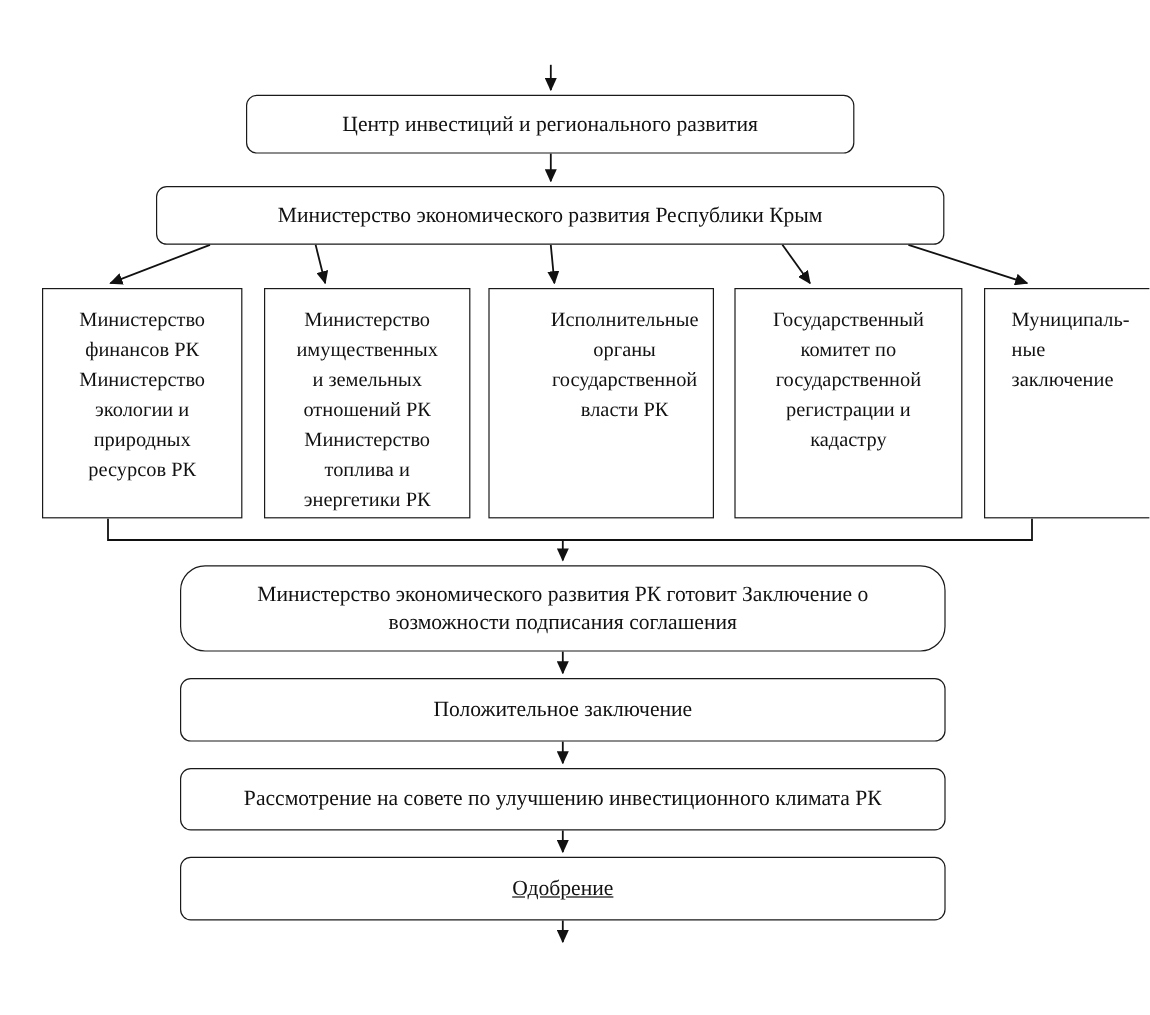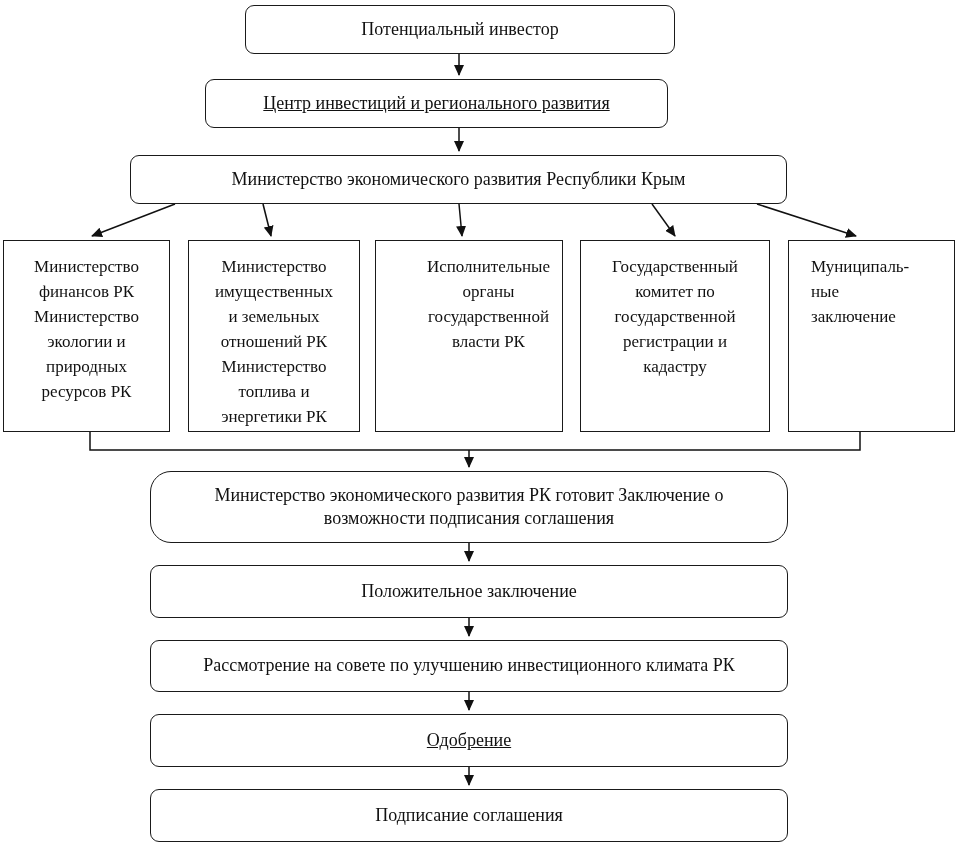--- a/index.html
+++ b/index.html
@@ -33,24 +33,25 @@
     line-height: 1.3;
     font-size: 18px;
     padding: 2px 12px;
   }
   .rounded { border-radius: 9px; }
   .rect {
     align-items: flex-start;
     font-size: 17px;
     line-height: 25px;
     padding: 13px 5px 4px 5px;
+    margin-left: 32px;
   }
   
   .n-investor   { left: 245px; top: 5px;   width: 430px; height: 49px; }
-  .n-center     { left: 205px; top: 79px;  width: 463px; height: 49px; text-decoration: underline; }
+  .n-center     { left: 205px; top: 79px;  width: 507px; height: 49px; }
   .n-minecon    { left: 130px; top: 155px; width: 657px; height: 49px; }
   .n-finance    { left: 3px;   top: 240px; width: 167px; height: 192px; }
   .n-property   { left: 188px; top: 240px; width: 172px; height: 192px; }
   .n-executive  { left: 375px; top: 240px; width: 188px; height: 192px; padding-left: 44px; }
   .n-committee  { left: 580px; top: 240px; width: 190px; height: 192px; text-align: center; }
   .n-municipal  { left: 788px; top: 240px; width: 167px; height: 192px;
                   text-align: left; justify-content: flex-start; padding-left: 22px; }
   .n-conclusion { left: 150px; top: 471px; width: 638px; height: 72px; border-radius: 21px; }
   .n-positive   { left: 150px; top: 565px; width: 638px; height: 53px; }
   .n-council    { left: 150px; top: 640px; width: 638px; height: 52px; }
@@ -78,21 +79,20 @@
       <line x1="757" y1="204" x2="856" y2="236" marker-end="url(#arw)"></line>
       <polyline points="90,432 90,450 860,450 860,432"></polyline>
       <line x1="469" y1="450" x2="469" y2="467" marker-end="url(#arw)"></line>
       <line x1="469" y1="543" x2="469" y2="561" marker-end="url(#arw)"></line>
       <line x1="469" y1="618" x2="469" y2="636" marker-end="url(#arw)"></line>
       <line x1="469" y1="692" x2="469" y2="710" marker-end="url(#arw)"></line>
       <line x1="469" y1="767" x2="469" y2="785" marker-end="url(#arw)"></line>
     </g>
   </svg>
 
-  <div class="node rounded n-investor">Потенциальный инвестор</div>
   <div class="node rounded n-center">Центр инвестиций и регионального развития</div>
   <div class="node rounded n-minecon">Министерство экономического развития Республики Крым</div>
 
   <div class="node rect n-finance">Министерство
 финансов РК
 Министерство
 экологии и
 природных
 ресурсов РК</div>
   <div class="node rect n-property">Министерство
@@ -113,15 +113,14 @@
 кадастру</div>
   <div class="node rect n-municipal">Муниципаль-
 ные
 заключение</div>
 
   <div class="node rounded n-conclusion">Министерство экономического развития РК готовит Заключение о
 возможности подписания соглашения</div>
   <div class="node rounded n-positive">Положительное заключение</div>
   <div class="node rounded n-council">Рассмотрение на совете по улучшению инвестиционного климата РК</div>
   <div class="node rounded n-approval">Одобрение</div>
-  <div class="node rounded n-signing">Подписание соглашения</div>
 
 </div>
 
 </body></html>

